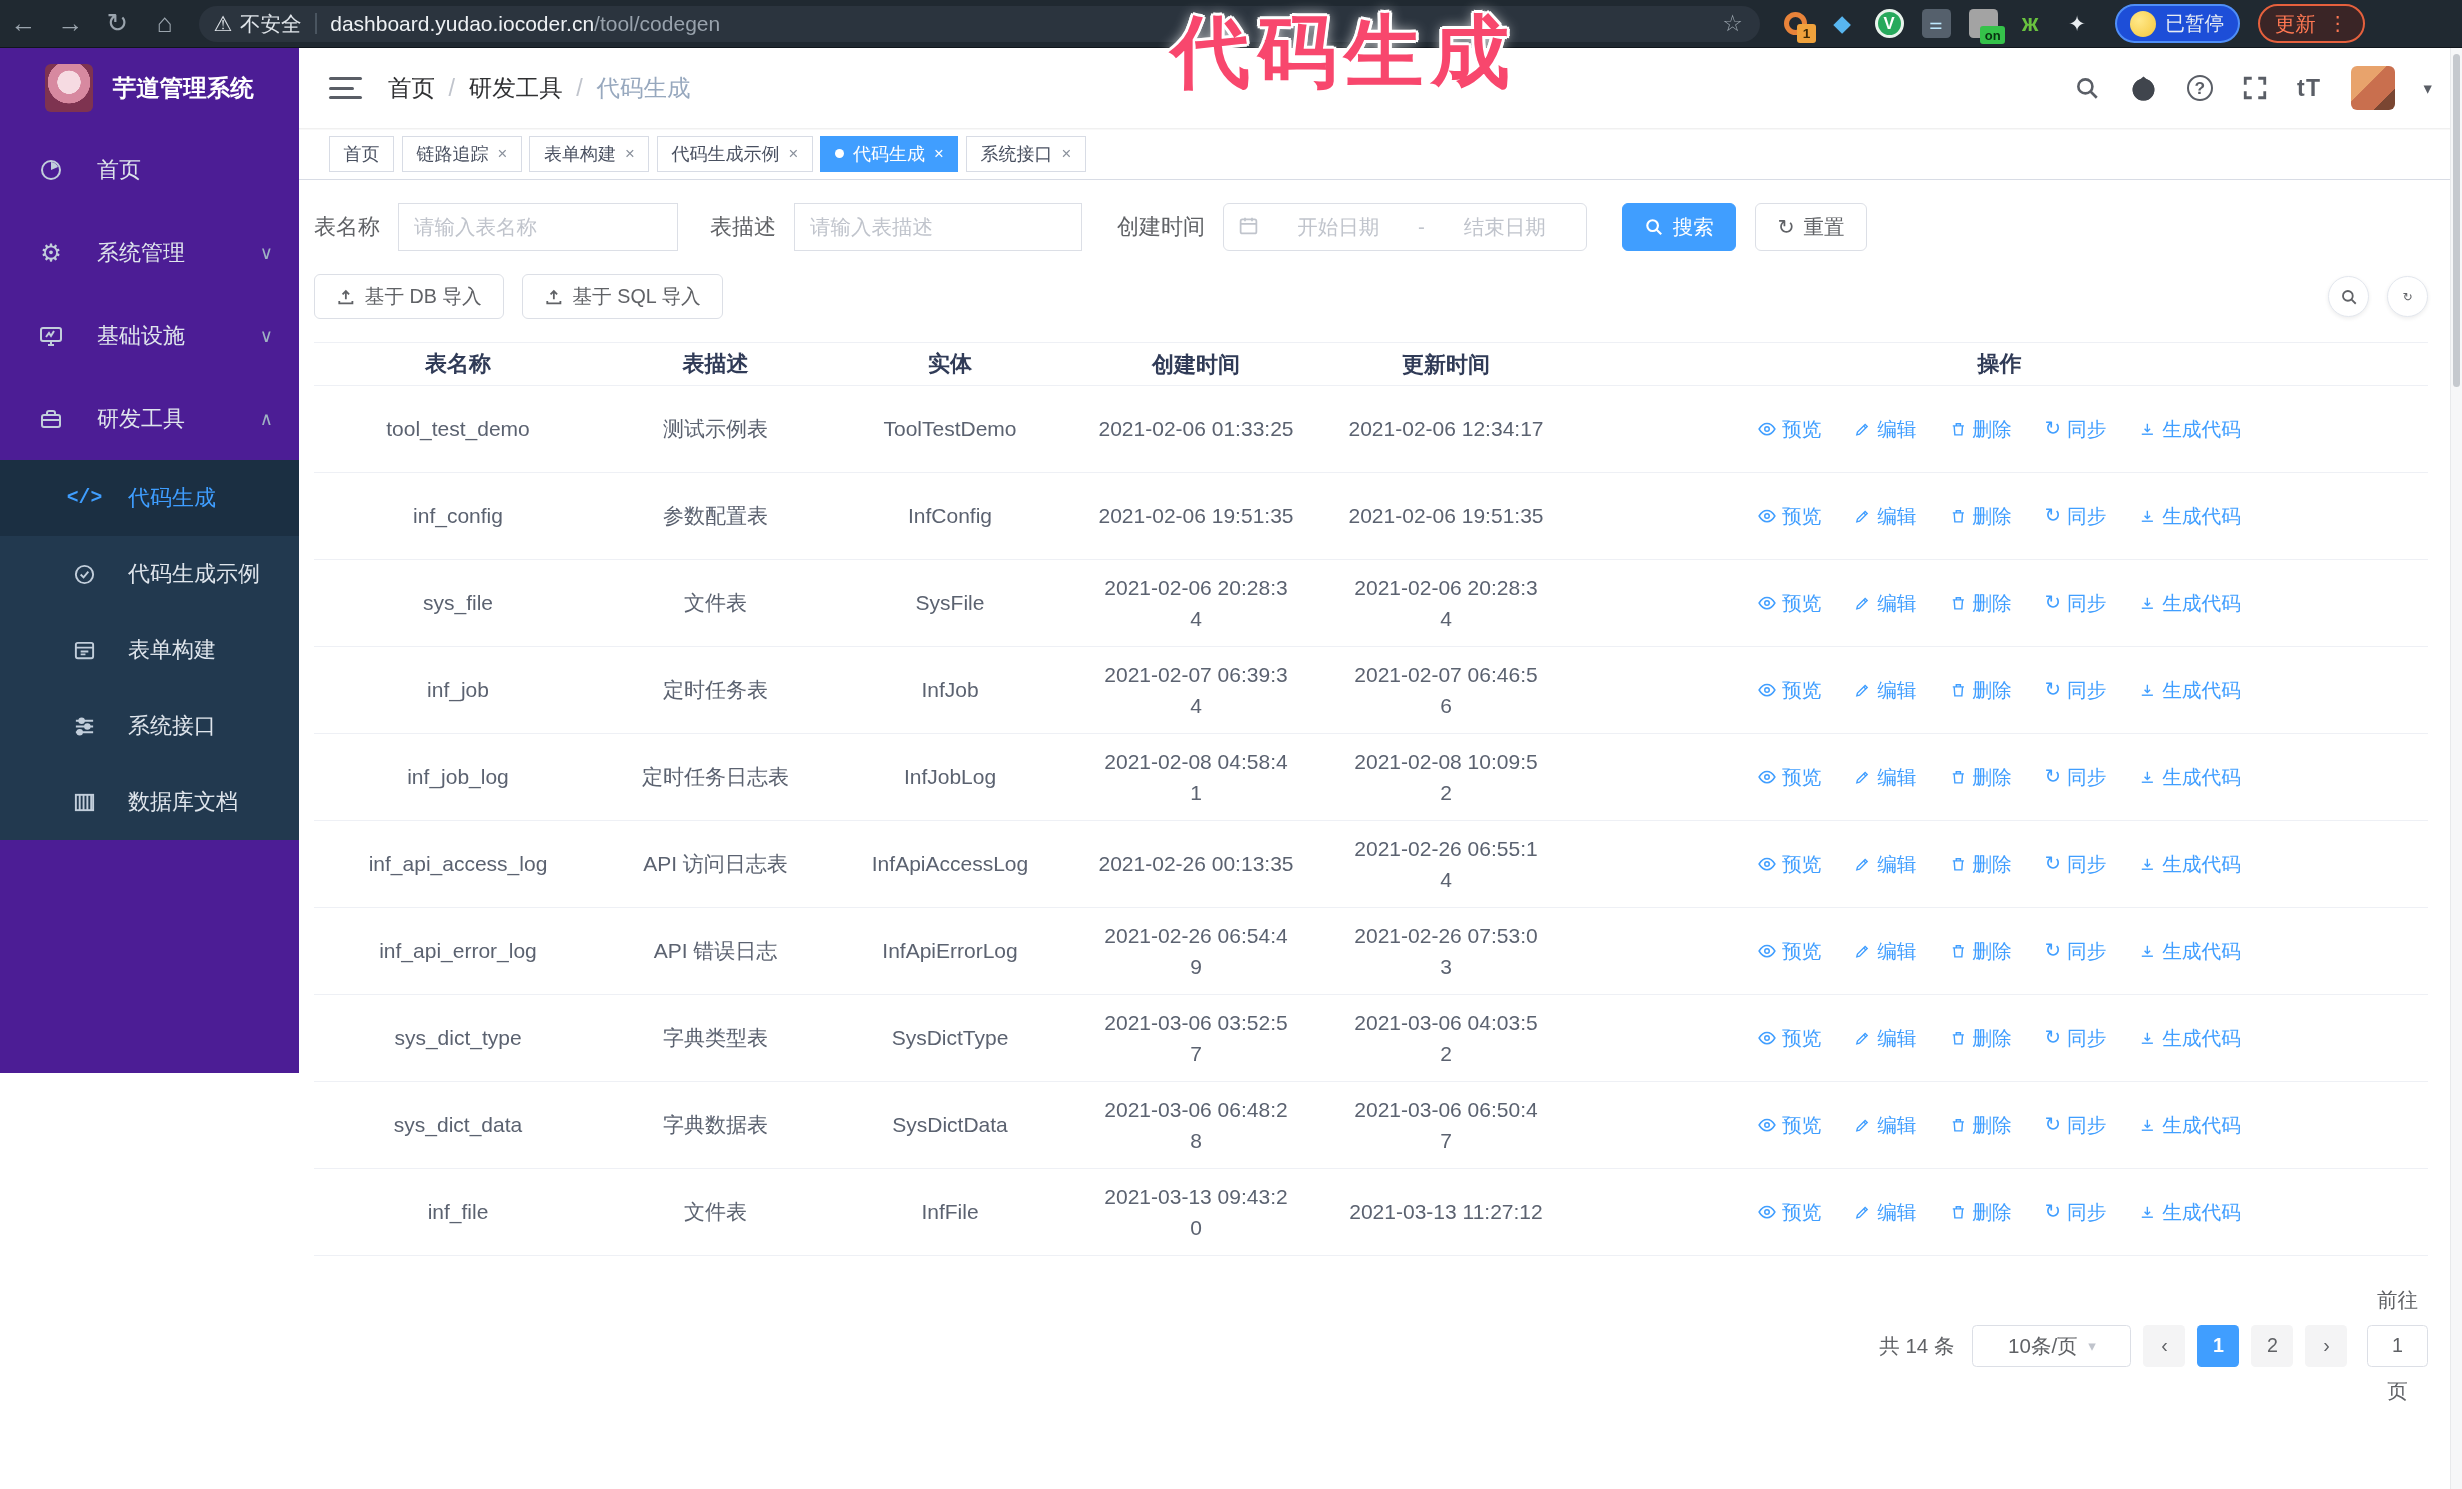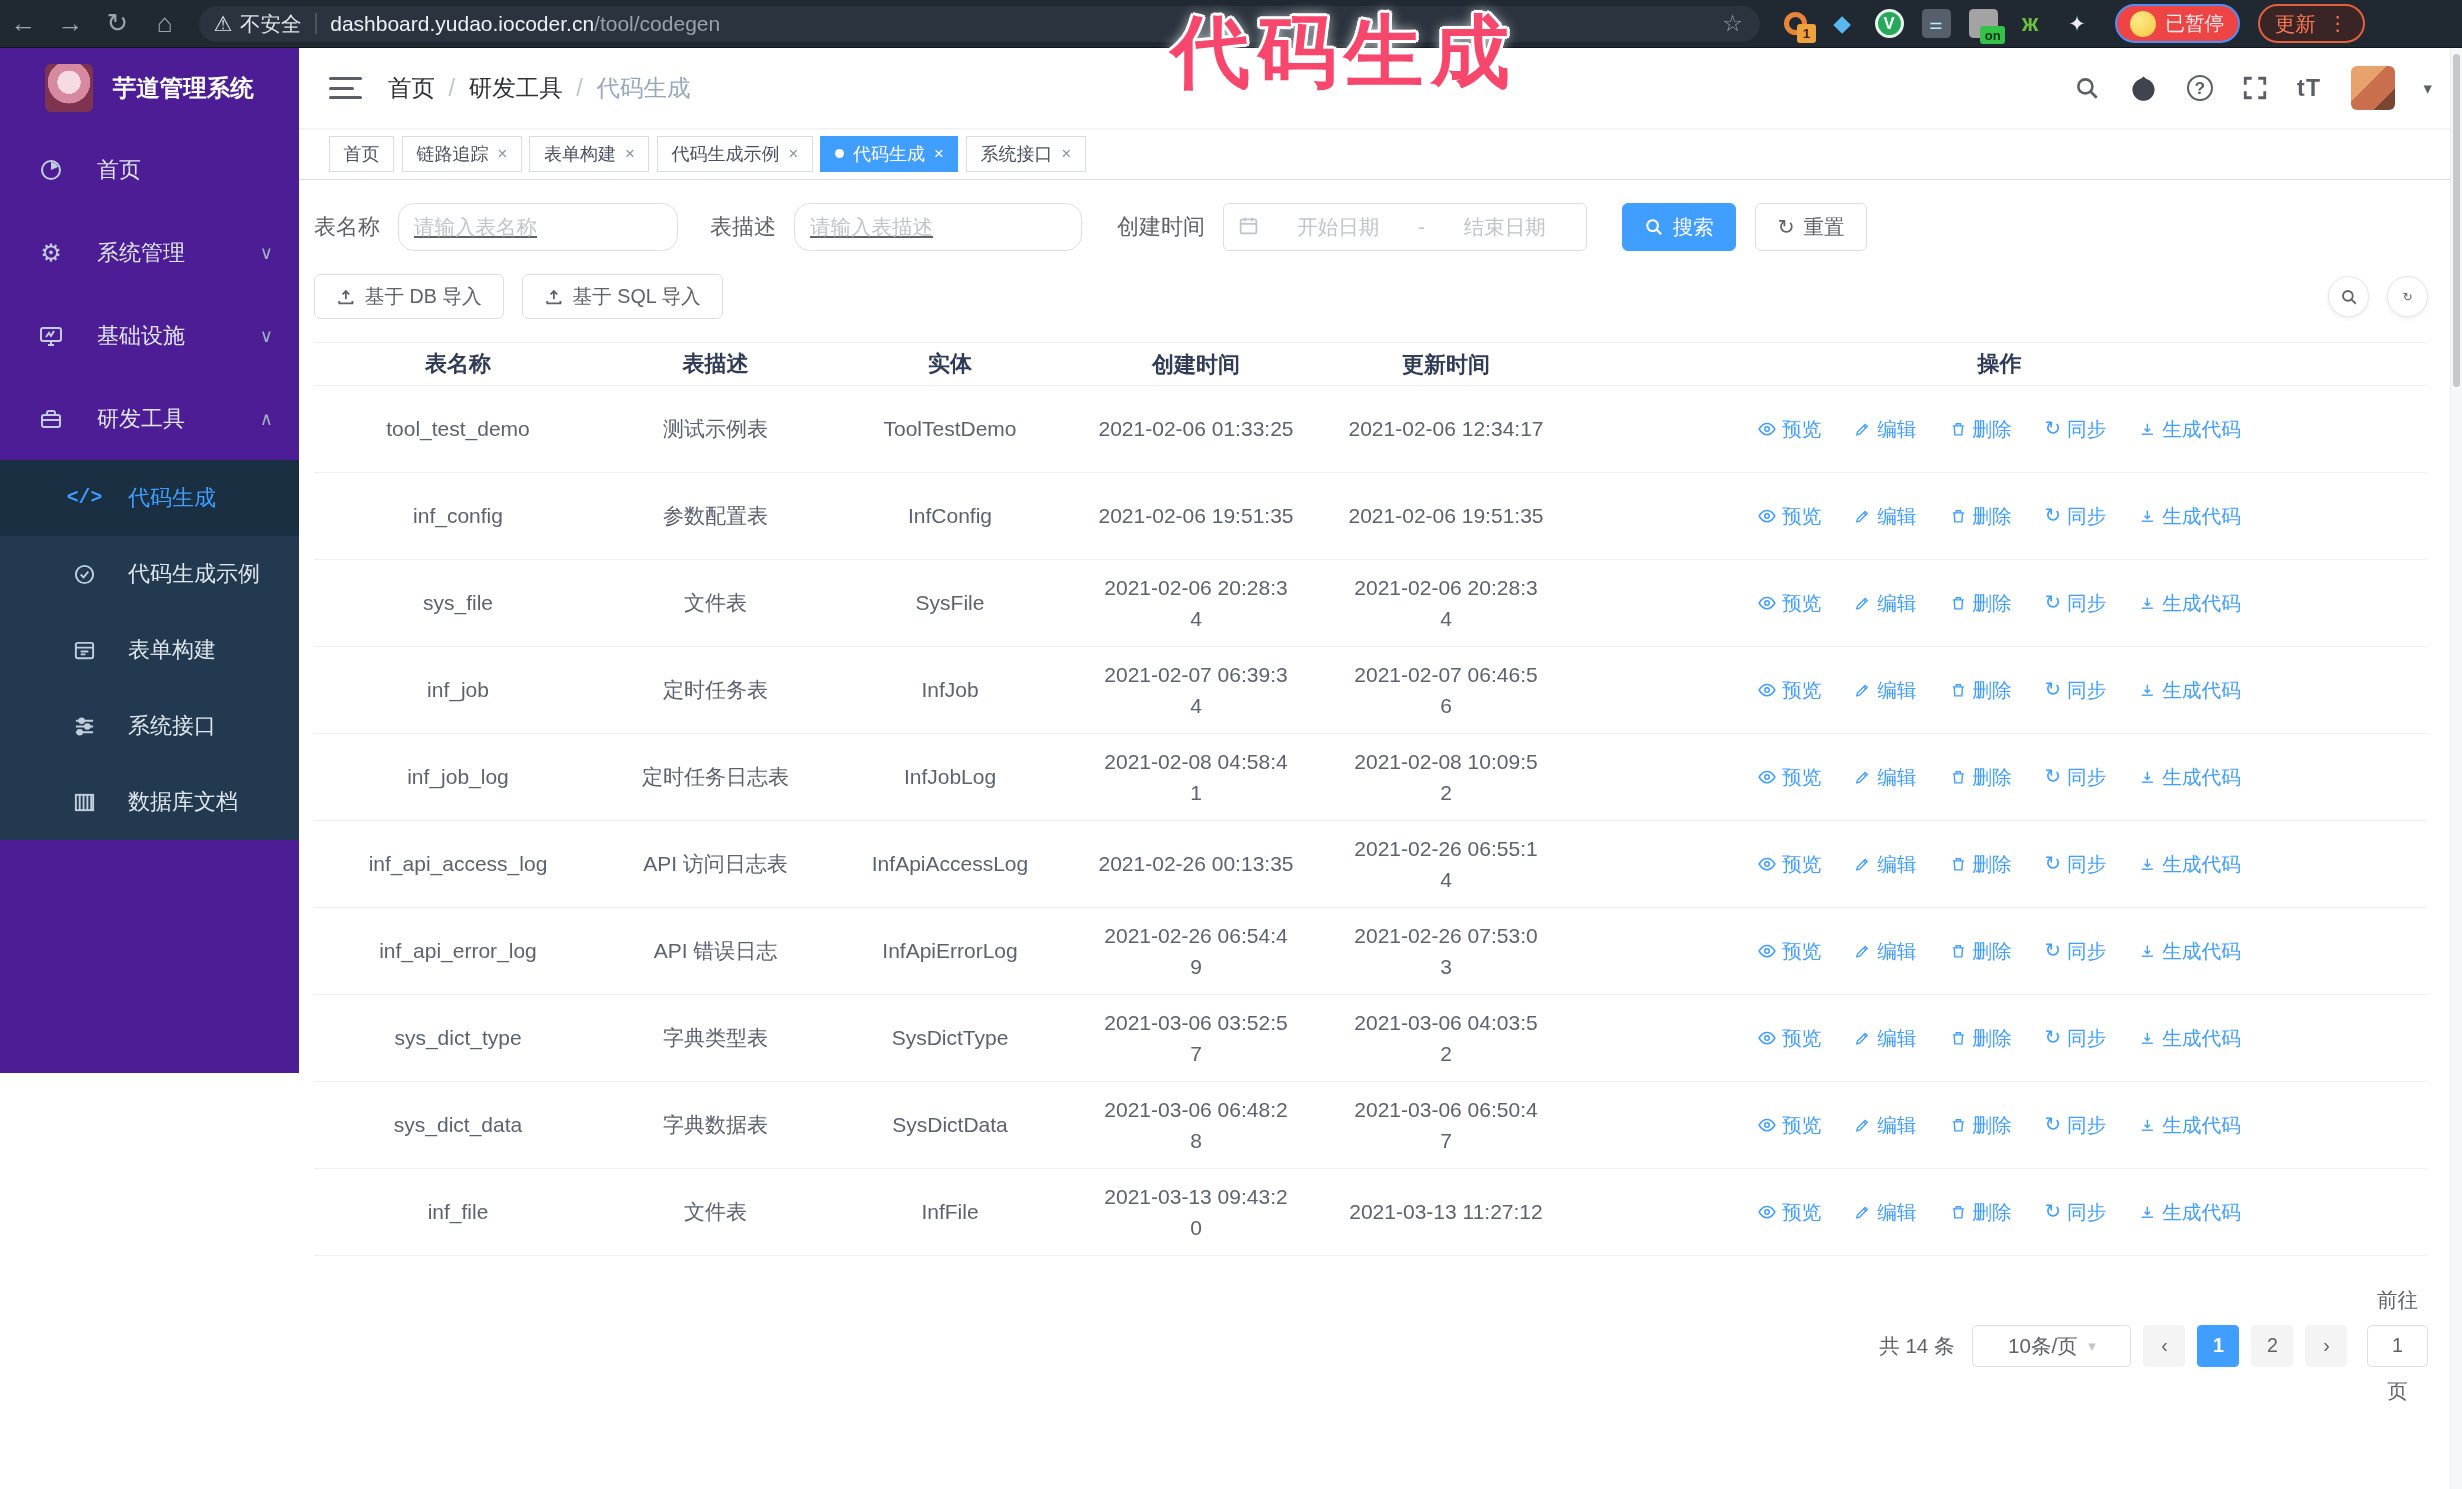--- a/index.html
+++ b/index.html
@@ -24,21 +24,21 @@
   .ext-badge { position:absolute; right:-6px; bottom:-4.5px; background:#f0a23c; color:#3c2a07; font-size:13.6px; line-height:1;
                padding:2.3px 5.3px; border-radius:3px; font-weight:700; }
   .ext-gem { color:#58b6f0; font-size:23px; }
   .ext-v { background:#27a95c; border-radius:50%; color:#fff; font-weight:700; font-size:16.7px; border:3px solid #e9f3ec; }
   .ext-sliders { background:#55606c; border-radius:4.5px; color:#bfe9ff; font-size:15px; }
   .ext-dark { background:#a3a3a3; border-radius:4.5px; }
   .on-badge { position:absolute; right:-7.6px; bottom:-6px; background:#35c24a; color:#083311; font-size:13px; font-weight:700;
               padding:1.5px 4.5px; border-radius:3px; }
   .ext-alien { color:#69c23f; font-size:23px; font-weight:700; }
   .ext-puzzle { color:#e9edf1; font-size:21px; }
-  .paused-pill { margin-left:23px; height:39px; border:2.3px solid #4f8ef7; border-radius:21px; background:#ef4444;
+  .paused-pill { margin-left:23px; height:39px; border:2.3px solid #4f8ef7; border-radius:21px; background:#1d4ed8;
                  display:flex; align-items:center; gap:9px; padding:0 13.6px; cursor:pointer; }
   .face { width:26px; height:26px; border-radius:50%; background:radial-gradient(circle at 35% 35%, #ffe98a, #f5c63c); }
   .paused-pill span { color:#e8edf3; font-size:19.7px; }
   .update-pill { margin-left:18px; height:39px; border:2.3px solid #e5603d; border-radius:21px; background:#3a2526;
                  display:flex; align-items:center; gap:12px; padding:0 15px; cursor:pointer; }
   .update-pill .u-txt { color:#ff7752; font-size:20.5px; }
   .update-pill .u-dots { color:#ff7752; font-size:19.7px; }
 
   
   .annotation { position:absolute; left:1171px; top:0px; z-index:9; font-size:79px; font-weight:700; letter-spacing:7.6px;
@@ -84,22 +84,22 @@
          color:#495060; font-size:18px; gap:9px; cursor:pointer; }
   .tag .x { color:#8a919c; font-size:16.7px; }
   .tag.active { background:#409eff; border-color:#409eff; color:#fff; }
   .tag.active .x { color:#fff; }
   .tag .dot { width:9px; height:9px; border-radius:50%; background:#fff; }
 
   .content { padding:23px 34px 0 15px; }
 
   .filter-row { display:flex; align-items:center; margin-bottom:23px; }
   .f-label { font-size:22px; color:#606266; font-weight:500; margin-right:18px; }
-  .inp { height:48px; border:1.5px solid #dcdfe6; border-radius:16px; font-size:20.5px; color:#606266; padding:0 15px;
-         font-family:inherit; outline:none;text-decoration:underline; }
+  .inp { height:48px; border:1.5px solid #dcdfe6; border-radius:0; font-size:20.5px; color:#606266; padding:0 15px;
+         font-family:inherit; outline:none; }
   .inp::placeholder { color:#c0c4cc; }
   .date-box { height:48px; width:364px; border:1.5px solid #dcdfe6; border-radius:6px; display:flex; align-items:center;
               padding:0 13.6px; gap:12px; cursor:text; }
   .date-box .ph { color:#c0c4cc; font-size:20.5px; flex:1; text-align:center; }
   .date-box .sep { color:#c0c4cc; font-size:20.5px; }
   .cal-ic { color:#c0c4cc; }
   .btn { height:48px; border-radius:6px; font-size:20.5px; display:inline-flex; align-items:center; justify-content:center;
          gap:9px; padding:0 21px; cursor:pointer; border:1.5px solid #dcdfe6; background:#fff; color:#606266; }
   .btn.primary { background:#409eff; border-color:#409eff; color:#fff; }
 

